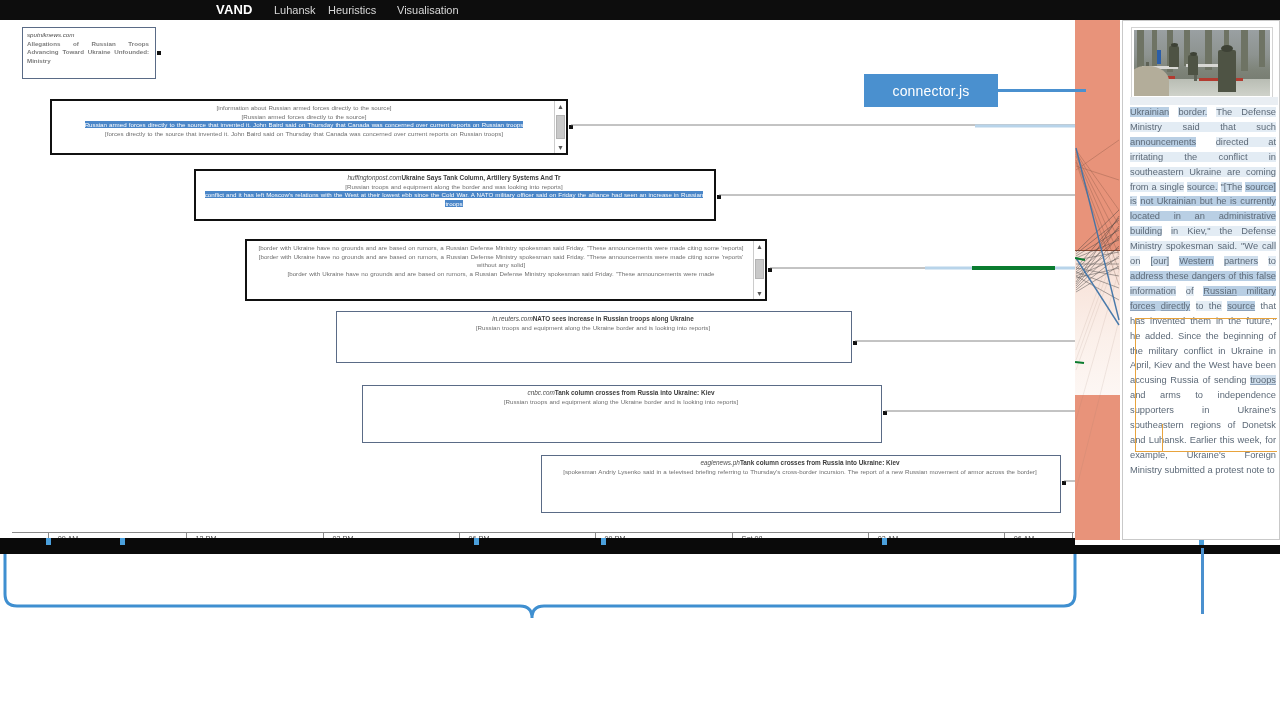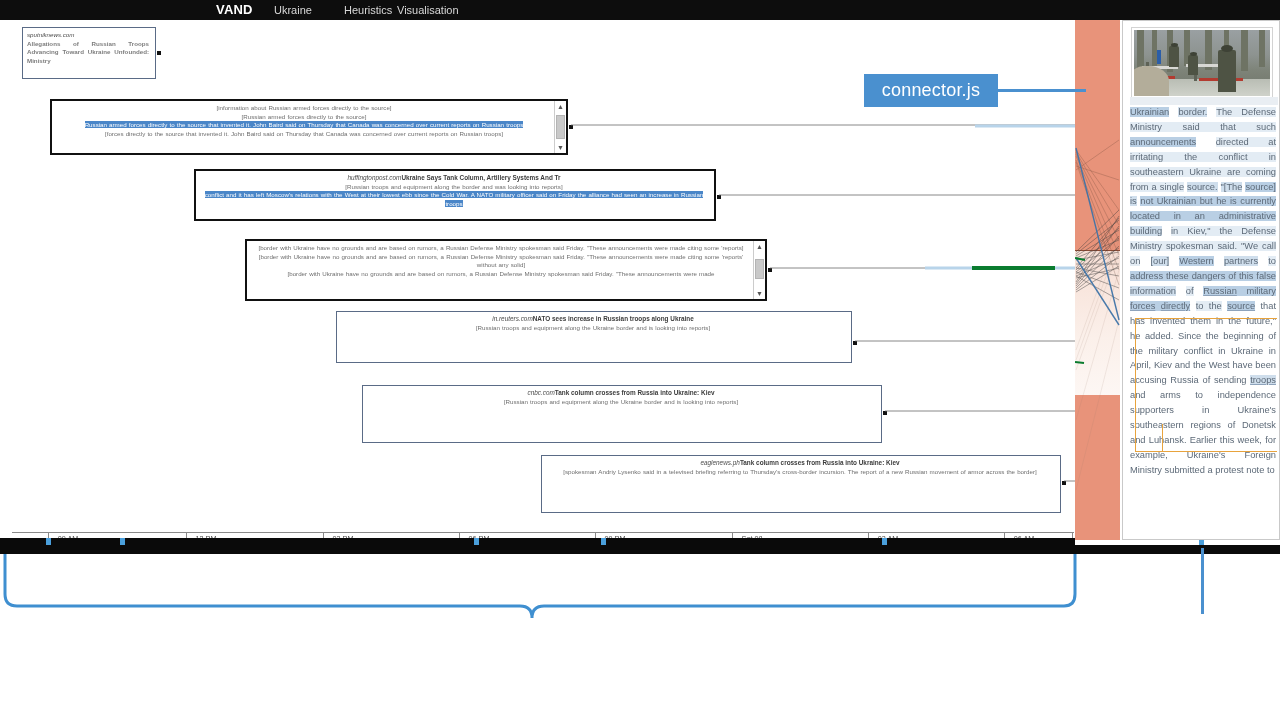--- a/index.html
+++ b/index.html
@@ -17,21 +17,21 @@
     display:flex;align-items:center;
   }
   .nav-brand{
     position:absolute;left:216px;top:2px;
     font-size:13px;font-weight:bold;color:#ffffff;letter-spacing:.2px;
   }
   .nav-link{
     position:absolute;top:4px;font-size:11px;color:#d8d8d8;
   }
   .nav-link.l0{left:274px;}
-  .nav-link.l1{left:344px;}
+  .nav-link.l1{left:328px;}
   .nav-link.l2{left:397px;}
 
   
   .vislayer{position:absolute;left:0;top:20px;width:1080px;height:520px;}
 
   .doc{
     position:absolute;background:#ffffff;border:1px solid #5a6b86;
     box-sizing:border-box;overflow:hidden;
   }
   .doc.thick{border:2px solid #111111;}
@@ -131,36 +131,36 @@
     background:#e9eef3;}
   .fb-box-hl{
     position:absolute;border:1.5px solid #e8a33d;box-sizing:border-box;
     pointer-events:none;
   }
 
   
   .callout{
     position:absolute;background:#4a90cf;color:#ffffff;
     display:flex;align-items:center;justify-content:center;
-    font-size:18px;font-weight:normal;letter-spacing:.2px;
+    font-size:14px;font-weight:normal;letter-spacing:.2px;
   }
   .lead{position:absolute;background:#4a90cf;}
   .brace{position:absolute;}
 
   
   .footer-band{position:absolute;left:0;top:545px;width:1280px;height:9px;background:#0a0a0a;}
 </style>
 </head>
 <body>
 
 <div id="root">
 
   <div class="navbar">
     <span class="nav-brand">VAND</span>
-    <span class="nav-link l0">Ukraine</span>
+    <span class="nav-link l0">Luhansk</span>
     <span class="nav-link l1">Heuristics</span>
     <span class="nav-link l2">Visualisation</span>
   </div>
 
   <div class="vislayer">
 
     <div class="doc" style="left:22px;top:7px;width:134px;height:52px;">
       <div class="doc-inner">
         <div class="doc-line left" style="font-style:italic;color:#4a4a4a;">sputniknews.com</div>
         <div class="doc-line" style="font-weight:bold;color:#7d7d7d;text-align:justify;">Allegations of Russian Troops Advancing Toward Ukraine Unfounded: Ministry</div>

